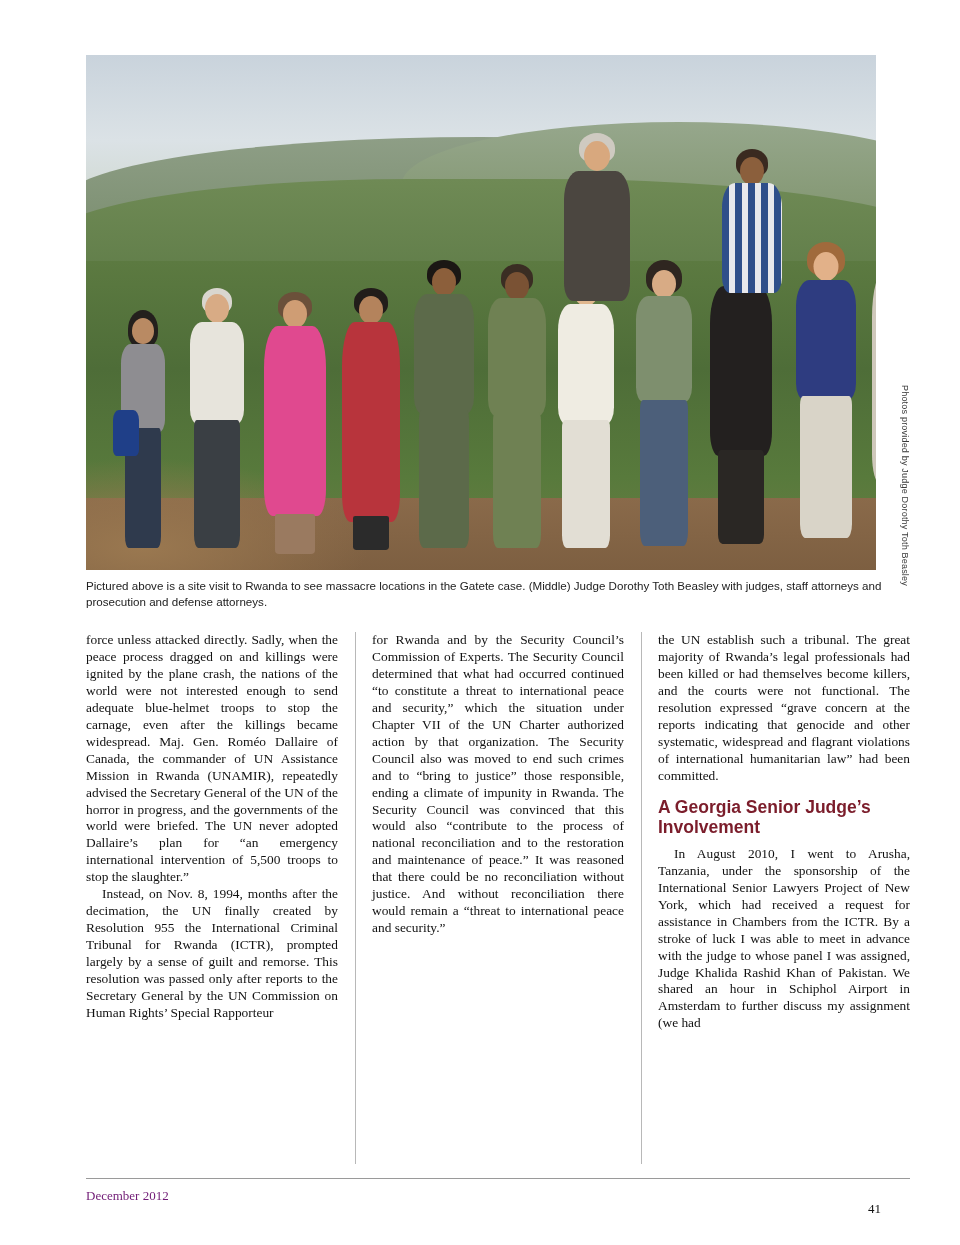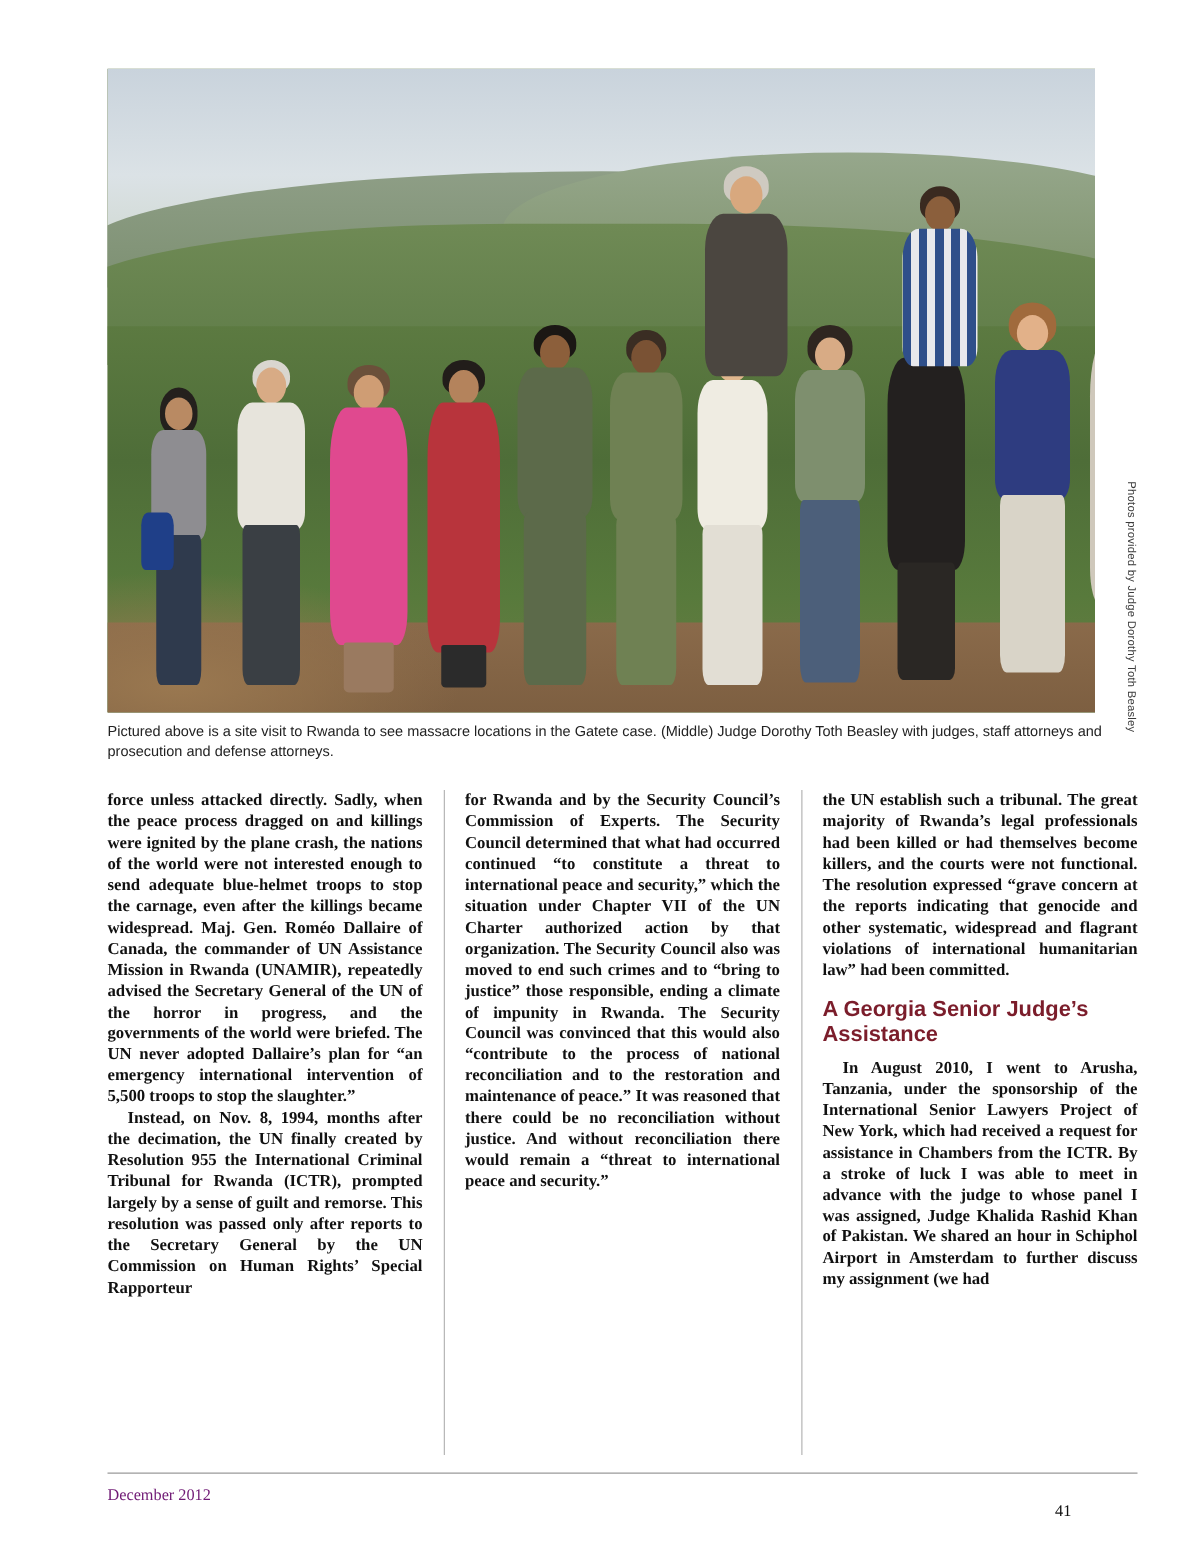--- a/index.html
+++ b/index.html
@@ -13,20 +13,21 @@
     font-family: "Liberation Sans", sans-serif;
     color: #1a1a1a;
     position: relative;
     overflow: hidden;
   }
   .page {
     position: absolute;
     left: 0; top: 0;
     width: 907px;
     height: 1245px;
+    padding-left: 24px;
   }
 
   
   .photo-wrap {
     position: absolute;
     left: 86px;
     top: 55px;
     width: 824px;
     height: 515px;
   }
@@ -135,21 +136,21 @@
   .rule {
     position: absolute;
     top: 632px;
     width: 1px;
     height: 532px;
     background: #b8b8b8;
   }
   .rule.r1 { left: 355px; }
   .rule.r2 { left: 641px; }
 
-  .col p { margin: 0; font-weight: bold; }
+  .col p { margin: 0; }
   .col p.indent { text-indent: 16px; }
 
   h2.sub {
     font-family: "Liberation Sans", sans-serif;
     font-size: 17.5px;
     line-height: 1.18;
     font-weight: bold;
     color: #7b1d2b;
     margin: 12px 0 8px 0;
     text-align: left;
@@ -301,21 +302,21 @@
       <p>force unless attacked directly. Sadly, when the peace process dragged on and killings were ignited by the plane crash, the nations of the world were not interested enough to send adequate blue-helmet troops to stop the carnage, even after the killings became widespread. Maj. Gen. Roméo Dallaire of Canada, the commander of UN Assistance Mission in Rwanda (UNAMIR), repeatedly advised the Secretary General of the UN of the horror in progress, and the governments of the world were briefed. The UN never adopted Dallaire’s plan for “an emergency international intervention of 5,500 troops to stop the slaughter.”</p>
       <p class="indent">Instead, on Nov. 8, 1994, months after the decimation, the UN finally created by Resolution 955 the International Criminal Tribunal for Rwanda (ICTR), prompted largely by a sense of guilt and remorse. This resolution was passed only after reports to the Secretary General by the UN Commission on Human Rights’ Special Rapporteur</p>
     </div>
 
     <div class="col">
       <p>for Rwanda and by the Security Council’s Commission of Experts. The Security Council determined that what had occurred continued “to constitute a threat to international peace and security,” which the situation under Chapter VII of the UN Charter authorized action by that organization. The Security Council also was moved to end such crimes and to “bring to justice” those responsible, ending a climate of impunity in Rwanda. The Security Council was convinced that this would also “contribute to the process of national reconciliation and to the restoration and maintenance of peace.” It was reasoned that there could be no reconciliation without justice. And without reconciliation there would remain a “threat to international peace and security.”</p>
     </div>
 
     <div class="col">
       <p>the UN establish such a tribunal. The great majority of Rwanda’s legal professionals had been killed or had themselves become killers, and the courts were not functional. The resolution expressed “grave concern at the reports indicating that genocide and other systematic, widespread and flagrant violations of international humanitarian law” had been committed.</p>
-      <h2 class="sub">A Georgia Senior Judge’s Assistance</h2>
+      <h2 class="sub">A Georgia Senior Judge’s Involvement</h2>
       <p class="indent">In August 2010, I went to Arusha, Tanzania, under the sponsorship of the International Senior Lawyers Project of New York, which had received a request for assistance in Chambers from the ICTR. By a stroke of luck I was able to meet in advance with the judge to whose panel I was assigned, Judge Khalida Rashid Khan of Pakistan. We shared an hour in Schiphol Airport in Amsterdam to further discuss my assignment (we had</p>
     </div>
 
   </div>
 
   <div class="footer-rule"></div>
   <div class="footer-left">December 2012</div>
   <div class="footer-right">41</div>
 
 </div>

